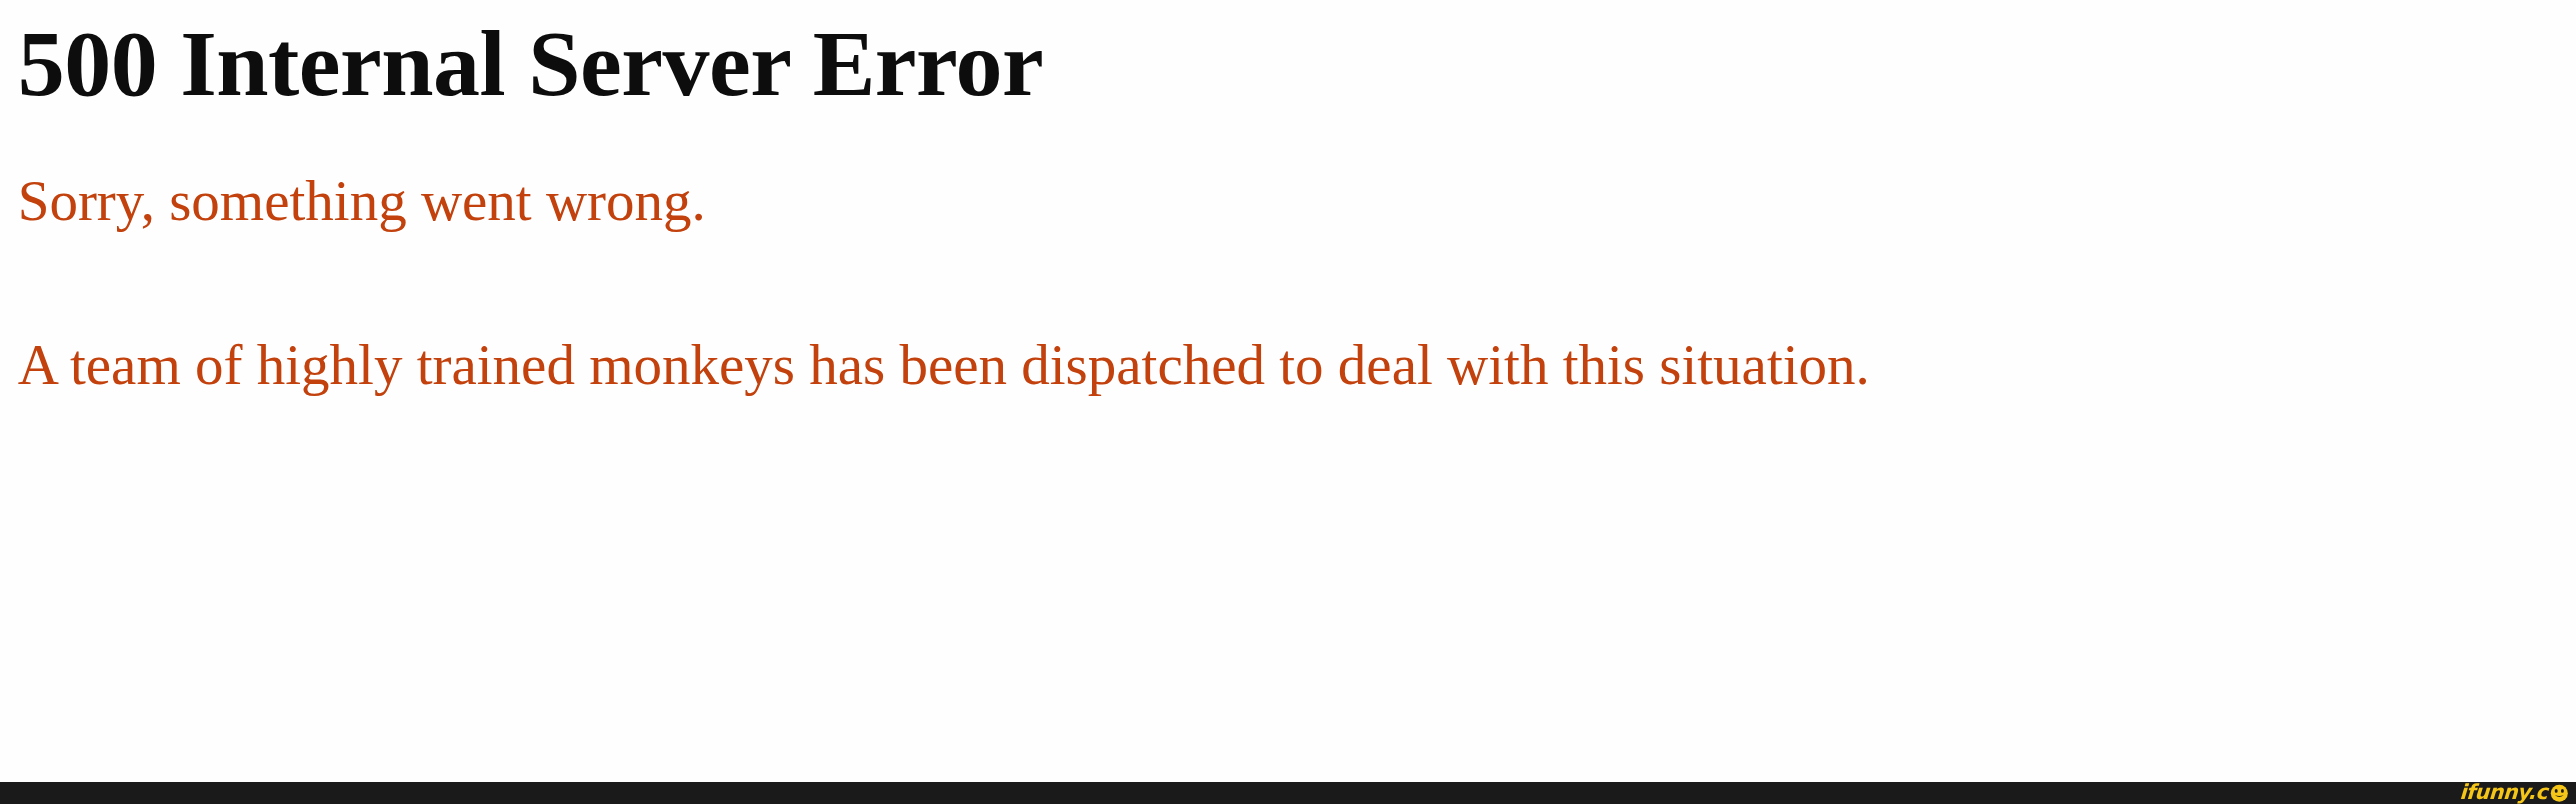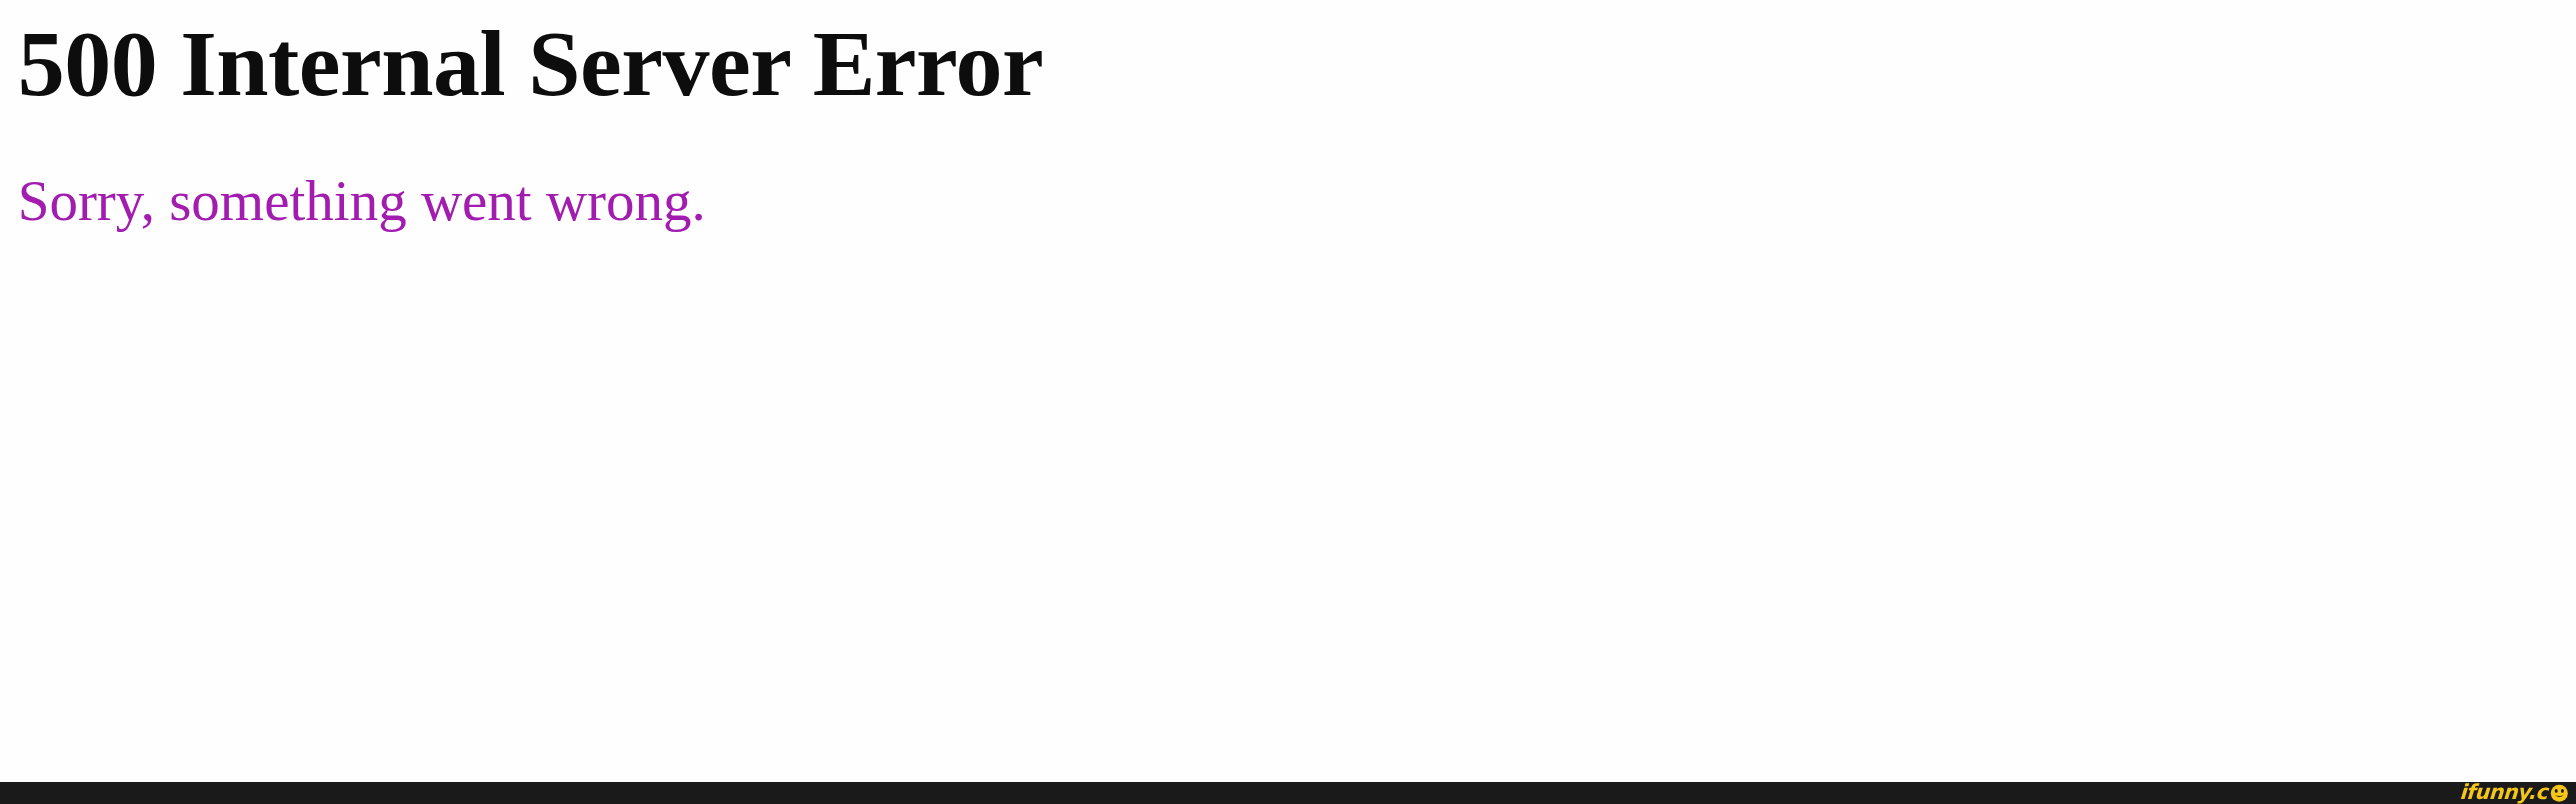--- a/index.html
+++ b/index.html
@@ -47,21 +47,21 @@
     top: 147px;
     width: 2541px;
   }
 
   .error-paragraph {
     margin: 0;
     font-family: "Liberation Serif", "DejaVu Serif", serif;
     font-weight: 400;
     font-size: 57px;
     line-height: 63px;
-    color: #a21caf;
+    color: #c2410c;
     white-space: nowrap;
   }
 
   .p-gap-1 { margin-top: 21.6px; }
   .p-gap-2 { margin-top: 101px; }
   .p-gap-3 { margin-top: 102px; }
 
   .watermark-bar {
     position: absolute;
     left: 0;
@@ -104,20 +104,21 @@
 <body>
 
 <div class="page">
 
   <h1 class="error-heading">500 Internal Server Error</h1>
 
   <div class="error-body">
 
     <p class="error-paragraph p-gap-1">Sorry, something went wrong.</p>
 
+    <p class="error-paragraph p-gap-2">A team of highly trained monkeys has been dispatched to deal with this situation.</p>
 
 
   </div>
 
   <div class="watermark-bar">
     <div class="watermark-logo">
       <span class="watermark-text">ifunny.c</span>
       <span class="smiley-icon">
         <svg viewBox="0 0 24 24" width="18.6" height="18.6" aria-hidden="true">
           <circle cx="12" cy="12" r="11" fill="#f5c518"></circle>

